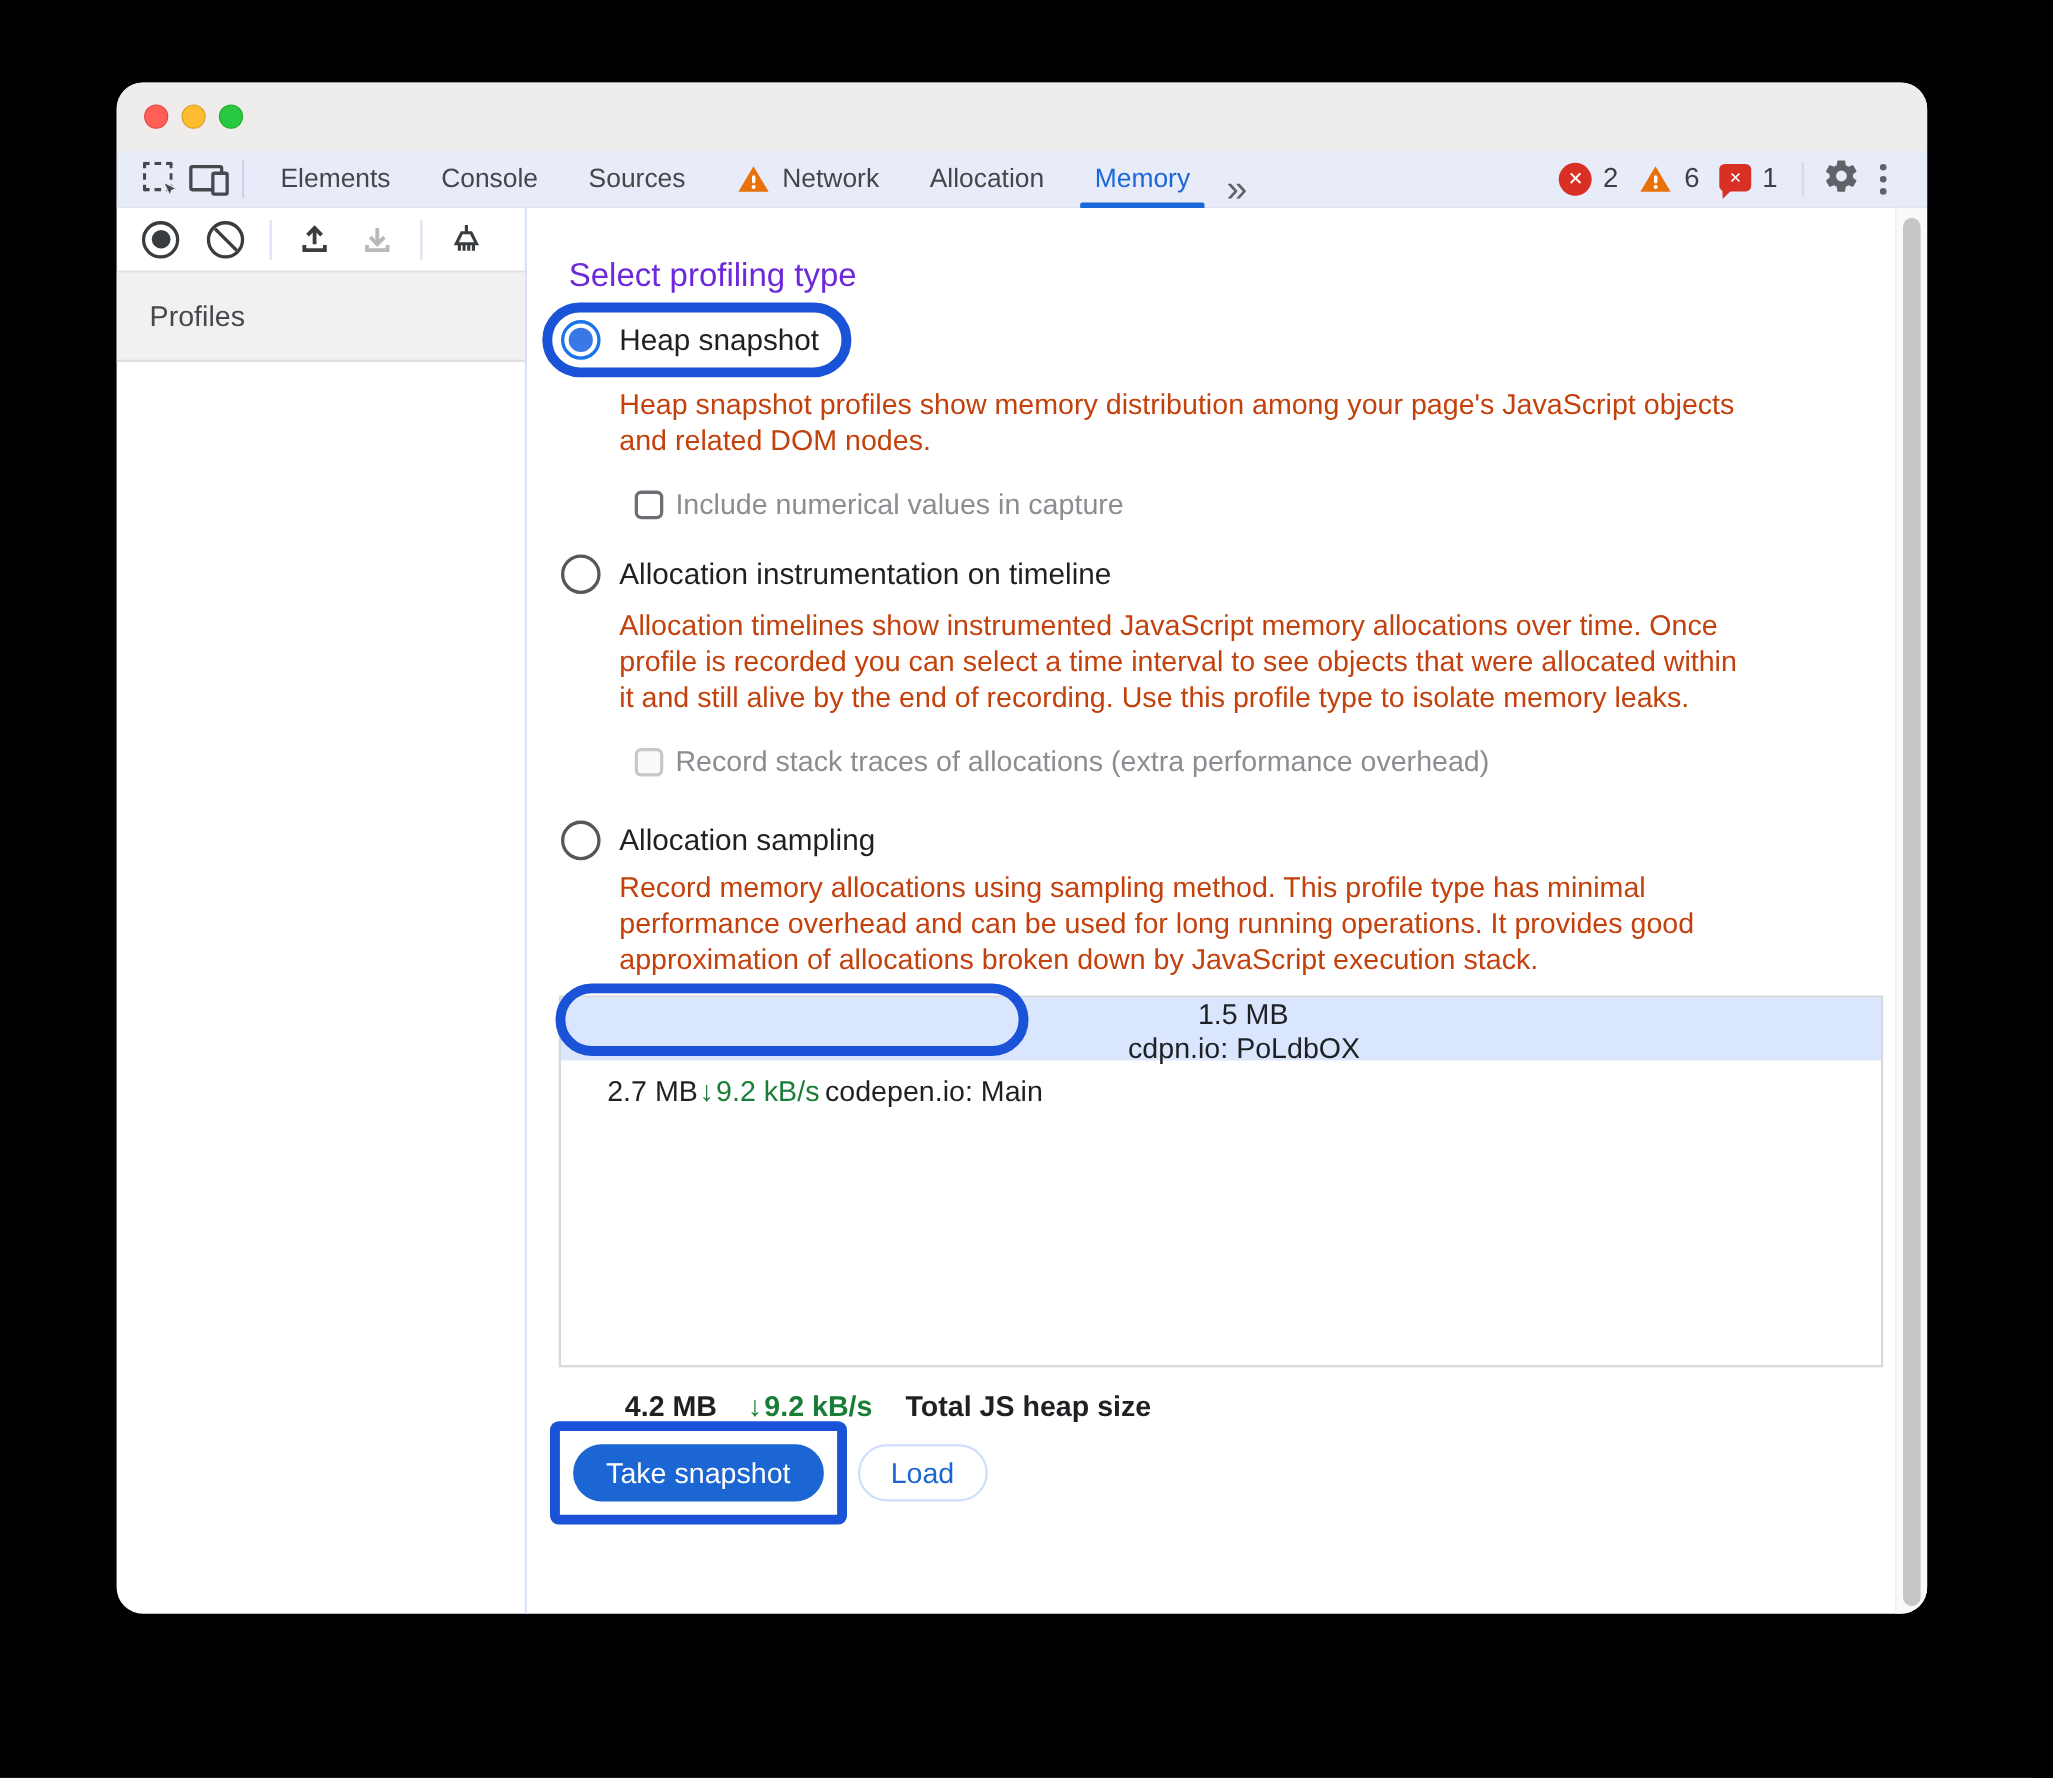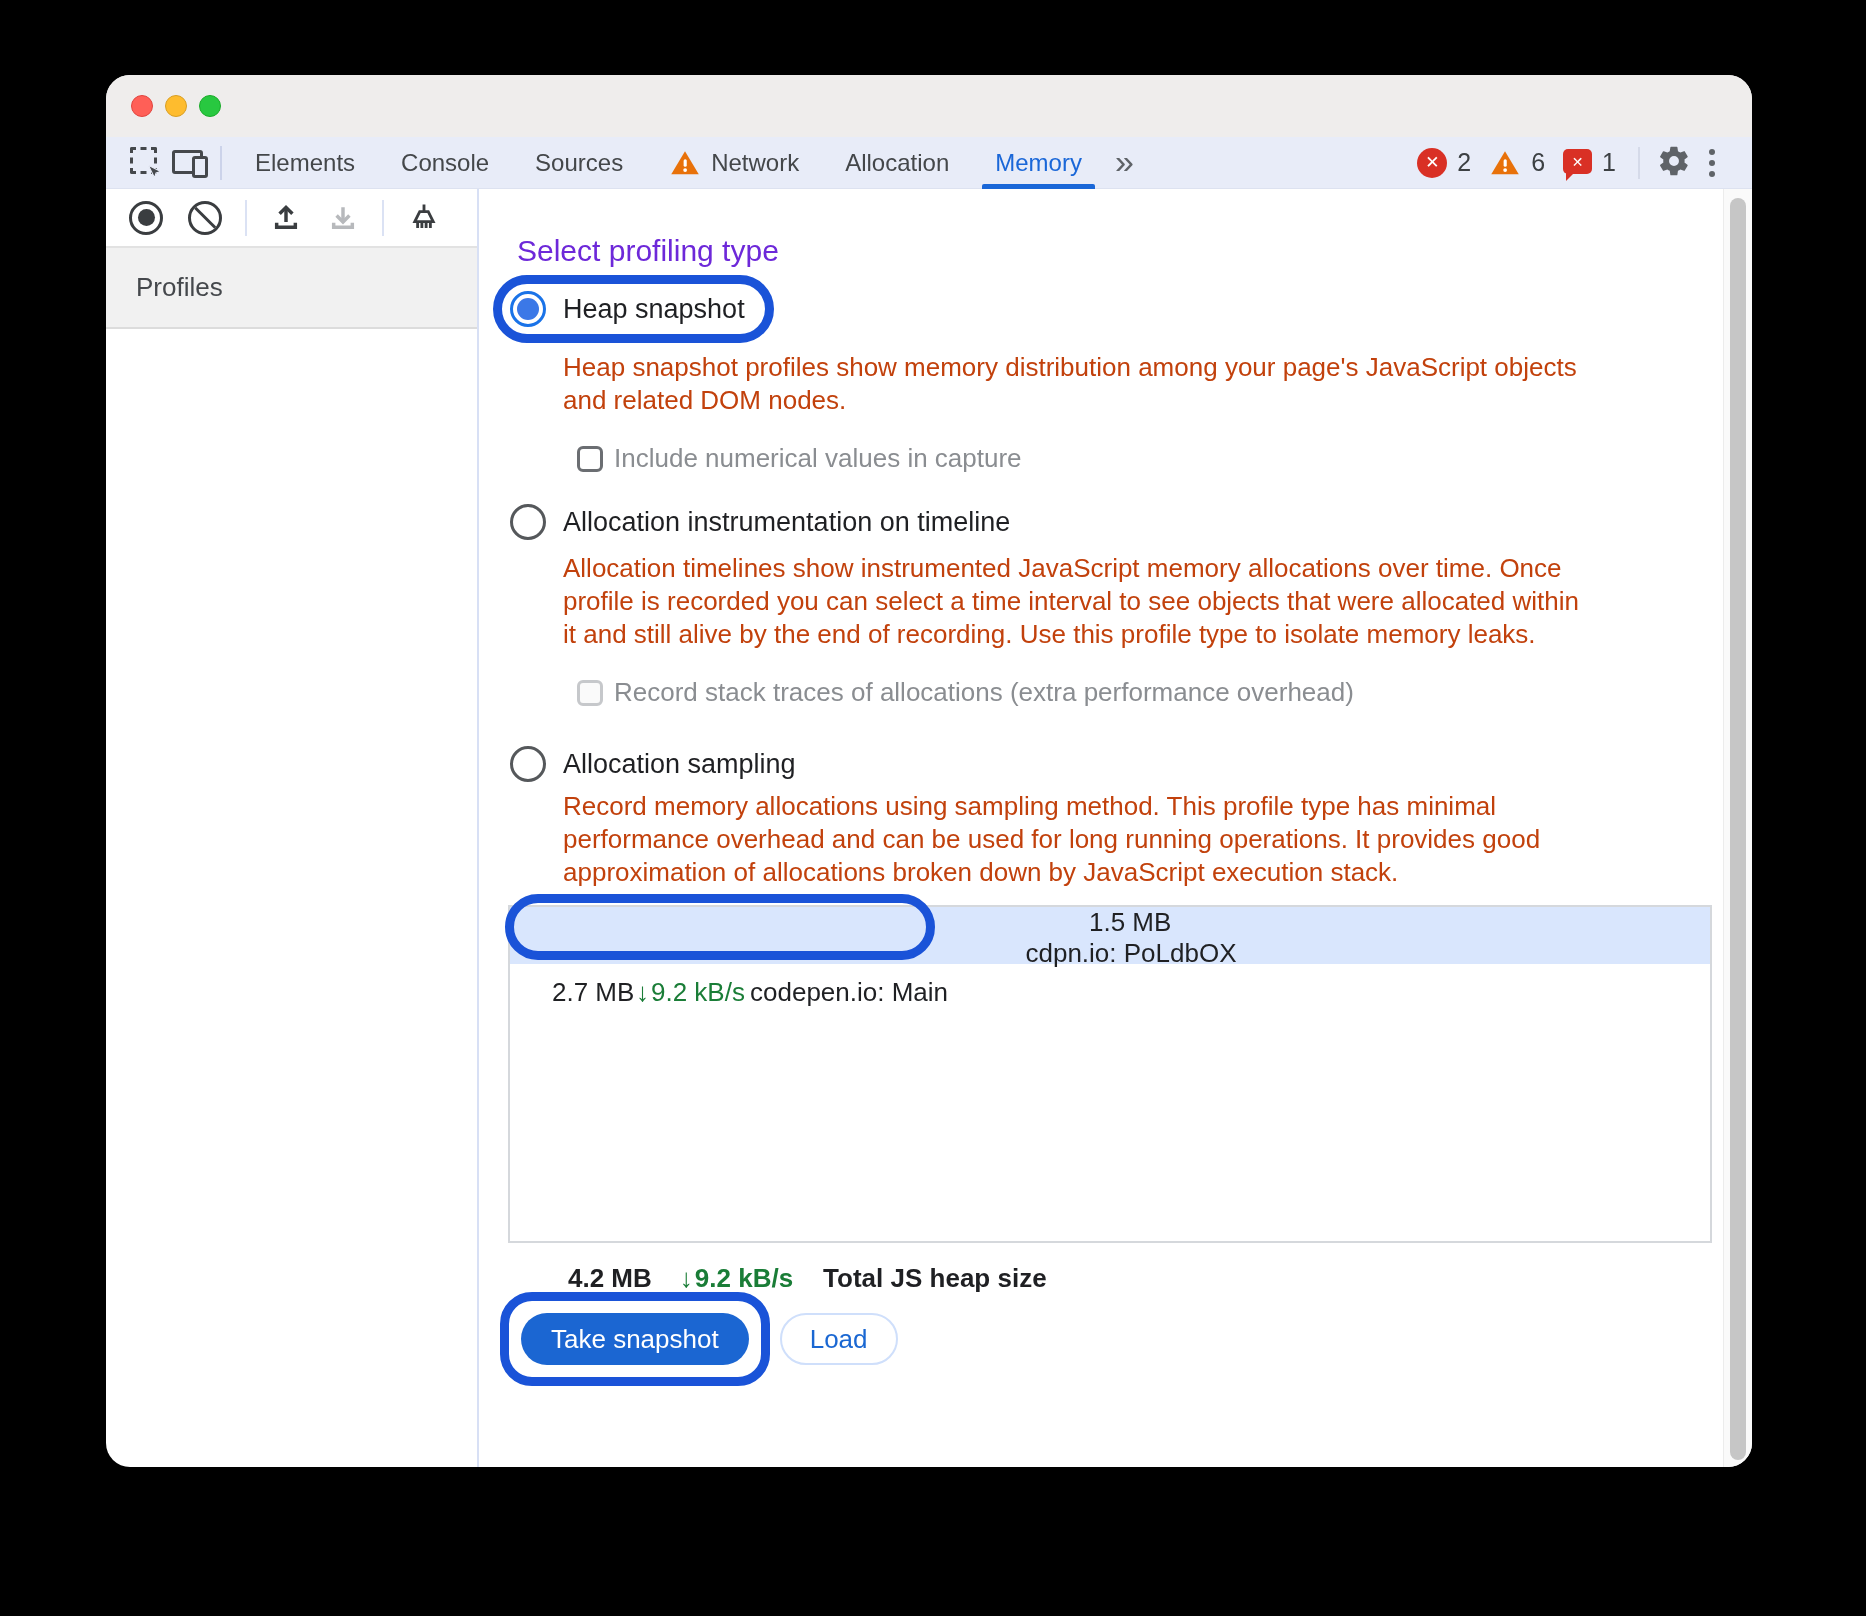--- a/index.html
+++ b/index.html
@@ -21,21 +21,21 @@
   
   .tabbar { height:52px; background:#e8ecf8; display:flex; align-items:center; padding:0 22px 0 18px; border-bottom:1px solid #dde2f0; }
   .tb-iconbtn { display:flex; align-items:center; justify-content:center; width:44px; height:44px; }
   .icon-inspect { position:relative; width:32px; height:32px; }
   .icon-inspect .dashbox { position:absolute; left:0; top:0; width:27px; height:27px; border:3px dashed #45484c; border-radius:2px; }
   .icon-inspect svg { position:absolute; right:-2px; bottom:-2px; }
   .icon-device { position:relative; width:36px; height:30px; }
   .icon-device .outer { position:absolute; left:0; top:2px; width:31px; height:24px; border:3px solid #45484c; border-radius:3px; }
   .icon-device .inner { position:absolute; right:0; bottom:0; width:16px; height:22px; background:#e8ecf8; border:3px solid #45484c; border-radius:3px; }
   .tb-divider { width:2px; height:34px; background:#ccd3ea; margin:0 10px 0 8px; }
-  .tabs { display:flex; align-items:center; height:52px; }
+  .tabs { display:flex; align-items:flex-end; height:52px; }
   .tab { position:relative; height:52px; display:flex; align-items:center; padding:0 23px; font-size:24px; color:#44474a; cursor:default; gap:10px; }
   .tab.active { color:#1a67d8; }
   .tab.active::after { content:""; position:absolute; left:10px; right:10px; bottom:0; height:5px; background:#1a67d8; border-radius:2px 2px 0 0; }
   .more-tabs { font-size:34px; color:#5f6368; padding:0 10px; line-height:1; margin-top:-4px; }
   .tb-spacer { flex:1; }
   .badges { display:flex; align-items:center; gap:10px; }
   .badge-num { font-size:25px; color:#3c4043; margin-right:8px; }
   .err-circle { width:30px; height:30px; border-radius:50%; background:#d93025; color:#fff; display:flex; align-items:center; justify-content:center; font-size:17px; font-weight:bold; }
   .warn-tri { width:32px; height:30px; display:flex; }
   .issue-bubble { position:relative; width:29px; height:25px; background:#d93025; border-radius:5px; color:#fff; display:flex; align-items:center; justify-content:center; font-size:14px; font-weight:bold; margin-top:-2px; }
@@ -93,21 +93,21 @@
   .vm-rate { width:114px; color:#1a7d37; }
   .vm-name { color:#1f2023; }
   .vm-ring { position:absolute; left:-3px; top:-11px; width:430px; height:66px; border:9px solid #1a53d8; border-radius:33px; pointer-events:none; }
 
   .total-row { display:flex; align-items:center; margin:20px 0 0 51px; font-size:26px; font-weight:bold; }
   .total-size { color:#1f2023; }
   .total-rate { color:#1a7d37; margin-left:28px; }
   .total-label { color:#1f2023; margin-left:30px; }
 
   .btn-row { display:flex; align-items:center; margin-top:-2px; }
-  .snap-ring { display:inline-flex; border:9px solid #1a53d8; border-radius:32px; padding:12px; margin-left:-17px; background:#fff; }
+  .snap-ring { display:inline-flex; border:9px solid #1a53d8; border-radius:8px; padding:12px; margin-left:-17px; background:#fff; }
   .btn-primary { height:52px; padding:0 30px; background:#1b66d2; color:#fff; font-size:26px; border:none; border-radius:26px; font-family:inherit; display:flex; align-items:center; }
   .btn-secondary { height:52px; padding:0 28px; background:#fff; color:#1a67d2; font-size:26px; border:2px solid #cfdffb; border-radius:26px; font-family:inherit; display:flex; align-items:center; margin-left:10px; }
 
   .rate-arrow { font-weight:bold; margin-right:2px; }
 
   
   .scrollbar { position:absolute; right:0; top:0; bottom:0; width:29px; background:#fafafa; border-left:1px solid #ececec; }
   .scroll-thumb { position:absolute; left:6px; top:9px; width:16px; height:1262px; background:#c6c6c6; border-radius:8px; }
 </style>
 </head>

